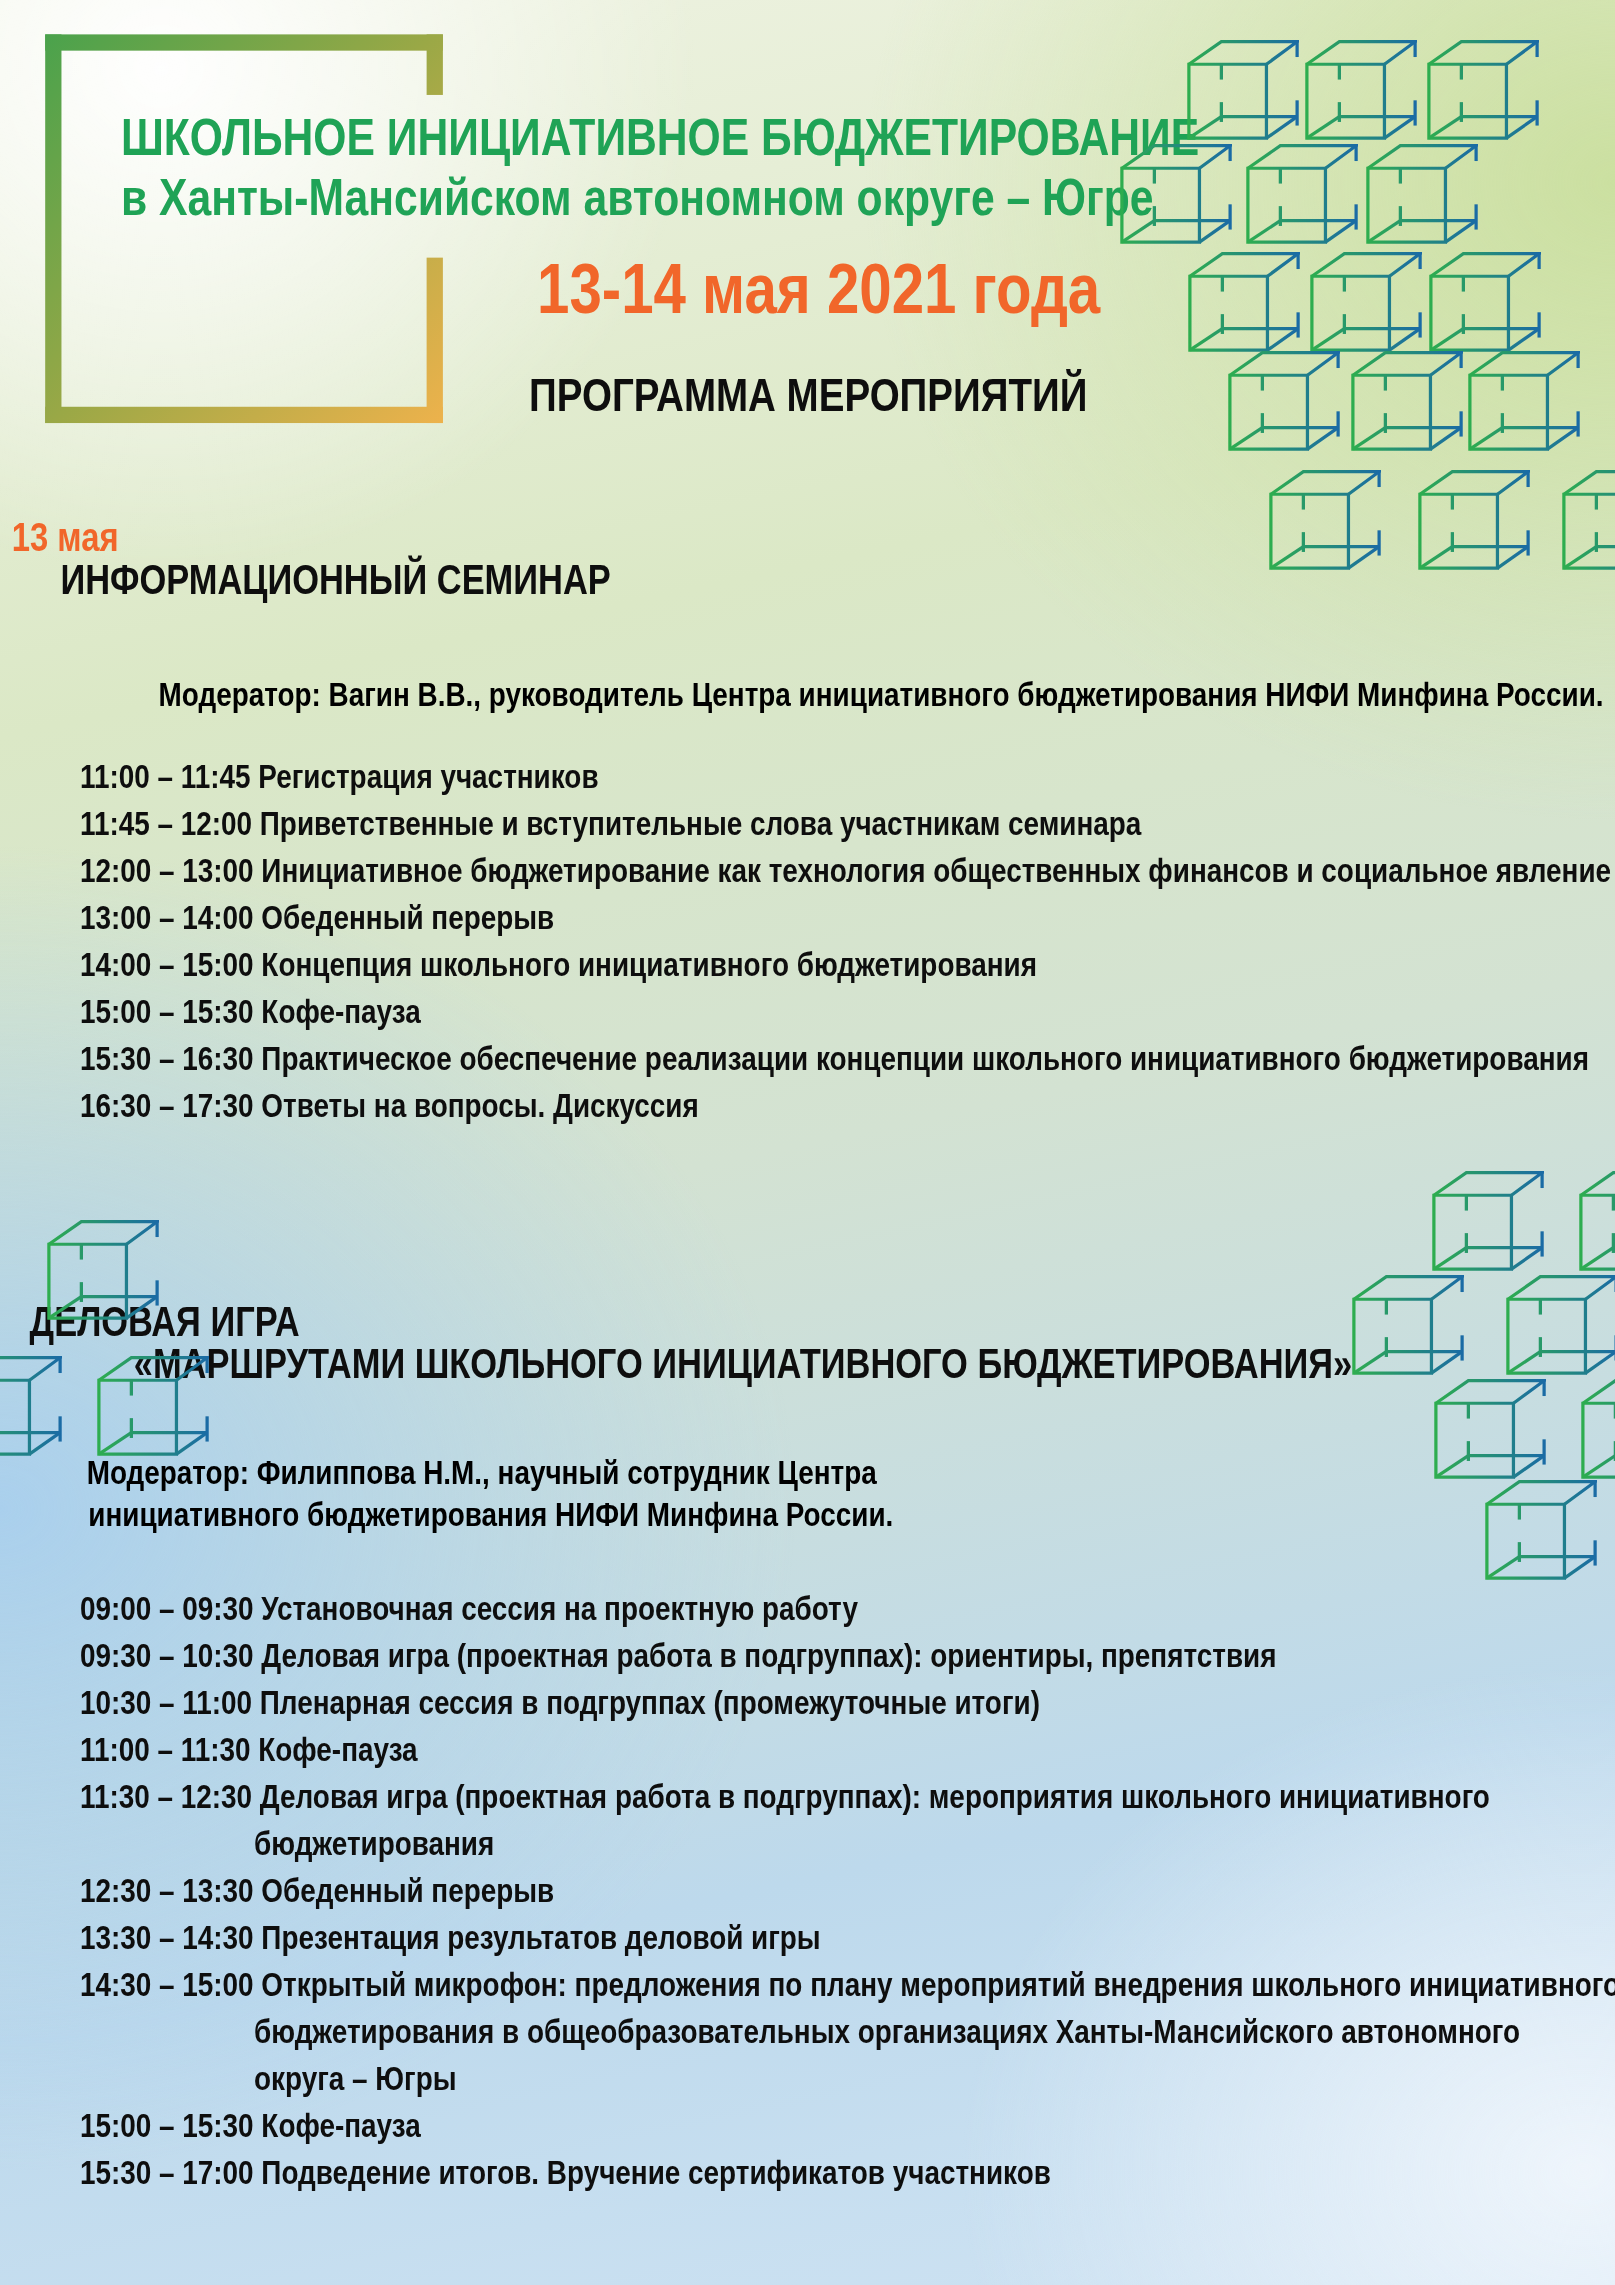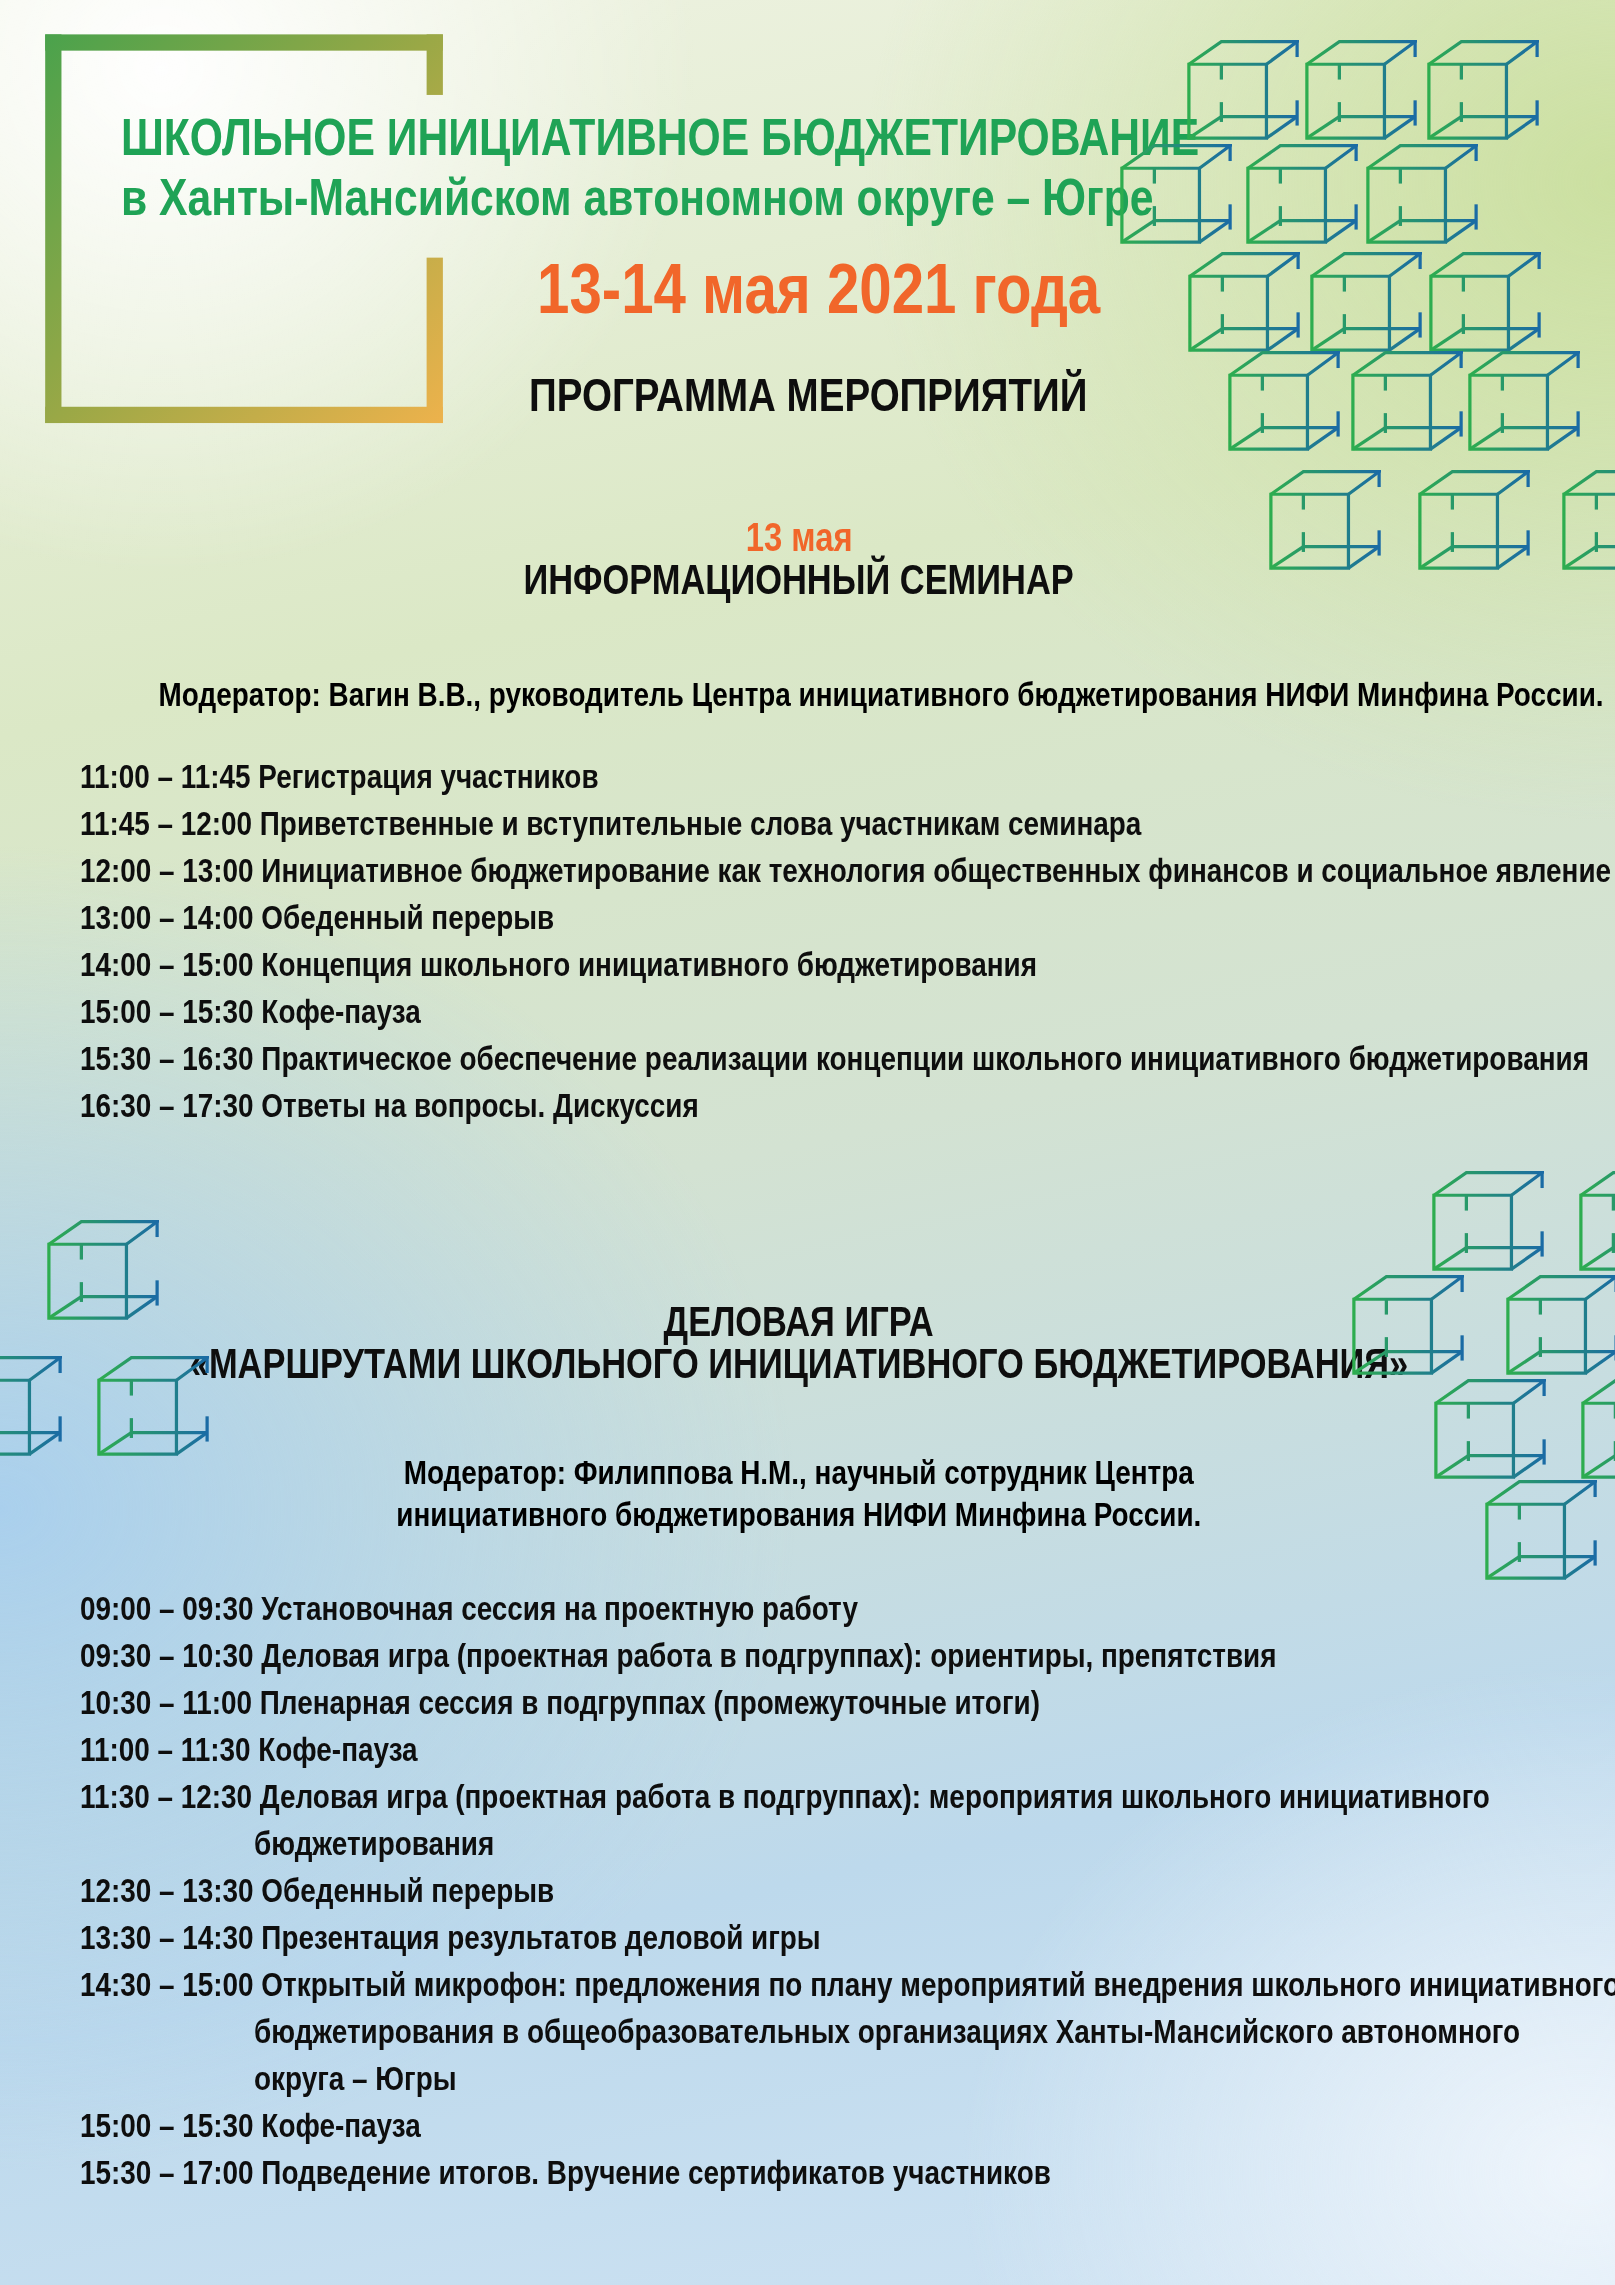--- a/index.html
+++ b/index.html
@@ -10,21 +10,21 @@
     background:
       radial-gradient(60% 40% at 10% 3%, rgba(255,255,255,0.97) 0%, rgba(255,255,255,0) 55%),
       radial-gradient(75% 45% at 100% 8%, rgba(202,223,158,0.95) 0%, rgba(202,223,158,0) 62%),
       radial-gradient(85% 50% at 0% 66%, rgba(168,207,238,0.95) 0%, rgba(168,207,238,0) 58%),
       radial-gradient(70% 40% at 98% 95%, rgba(240,246,252,0.95) 0%, rgba(240,246,252,0) 55%),
       linear-gradient(168deg,#eff3e3 0%,#dbe8c6 28%,#d3e2d2 50%,#bdd9ec 78%,#cfe3f3 100%);
   }
   .abs{position:absolute;}
   .cx{display:inline-block;transform:scaleX(0.82);transform-origin:0 50%;white-space:nowrap;}
   .cxc{display:inline-block;transform:scaleX(0.82);transform-origin:50% 50%;white-space:nowrap;}
-  .center{width:1598px;text-align:center;}
+  .center{width:1598px;text-align:left;}
   
   .title{left:90px;top:107px;font-size:52px;line-height:60px;color:#1fa356;margin-left:31px;}
   .date-line{left:529px;top:252px;font-size:71px;line-height:74px;color:#f1662a;margin-left:8px;}
   .program-line{left:529px;top:369px;font-size:47px;line-height:51px;color:#0e0e0e;}
   
   .day-label{font-size:40px;line-height:43px;color:#f1662a;}
   .event-line{font-size:42px;line-height:42px;color:#0e0e0e;}
   .mod-line{font-size:34px;line-height:42px;color:#000000;}
   .day1-header{left:0;top:516px;}
   .day1-moderator{left:0;top:673px;}

